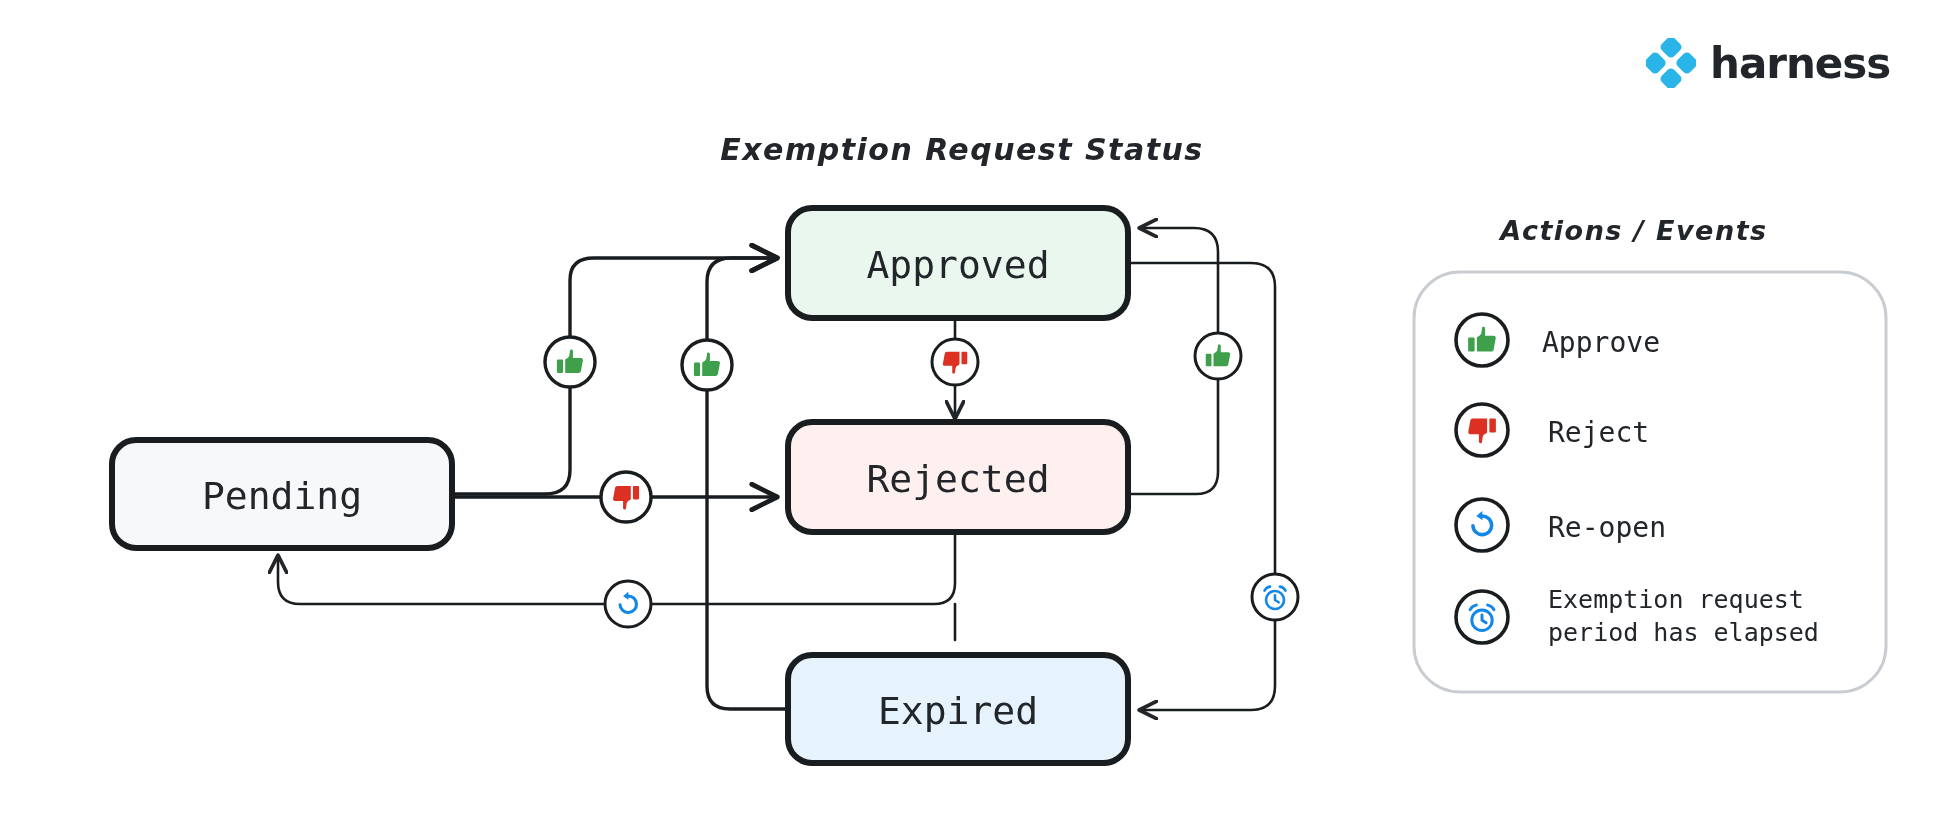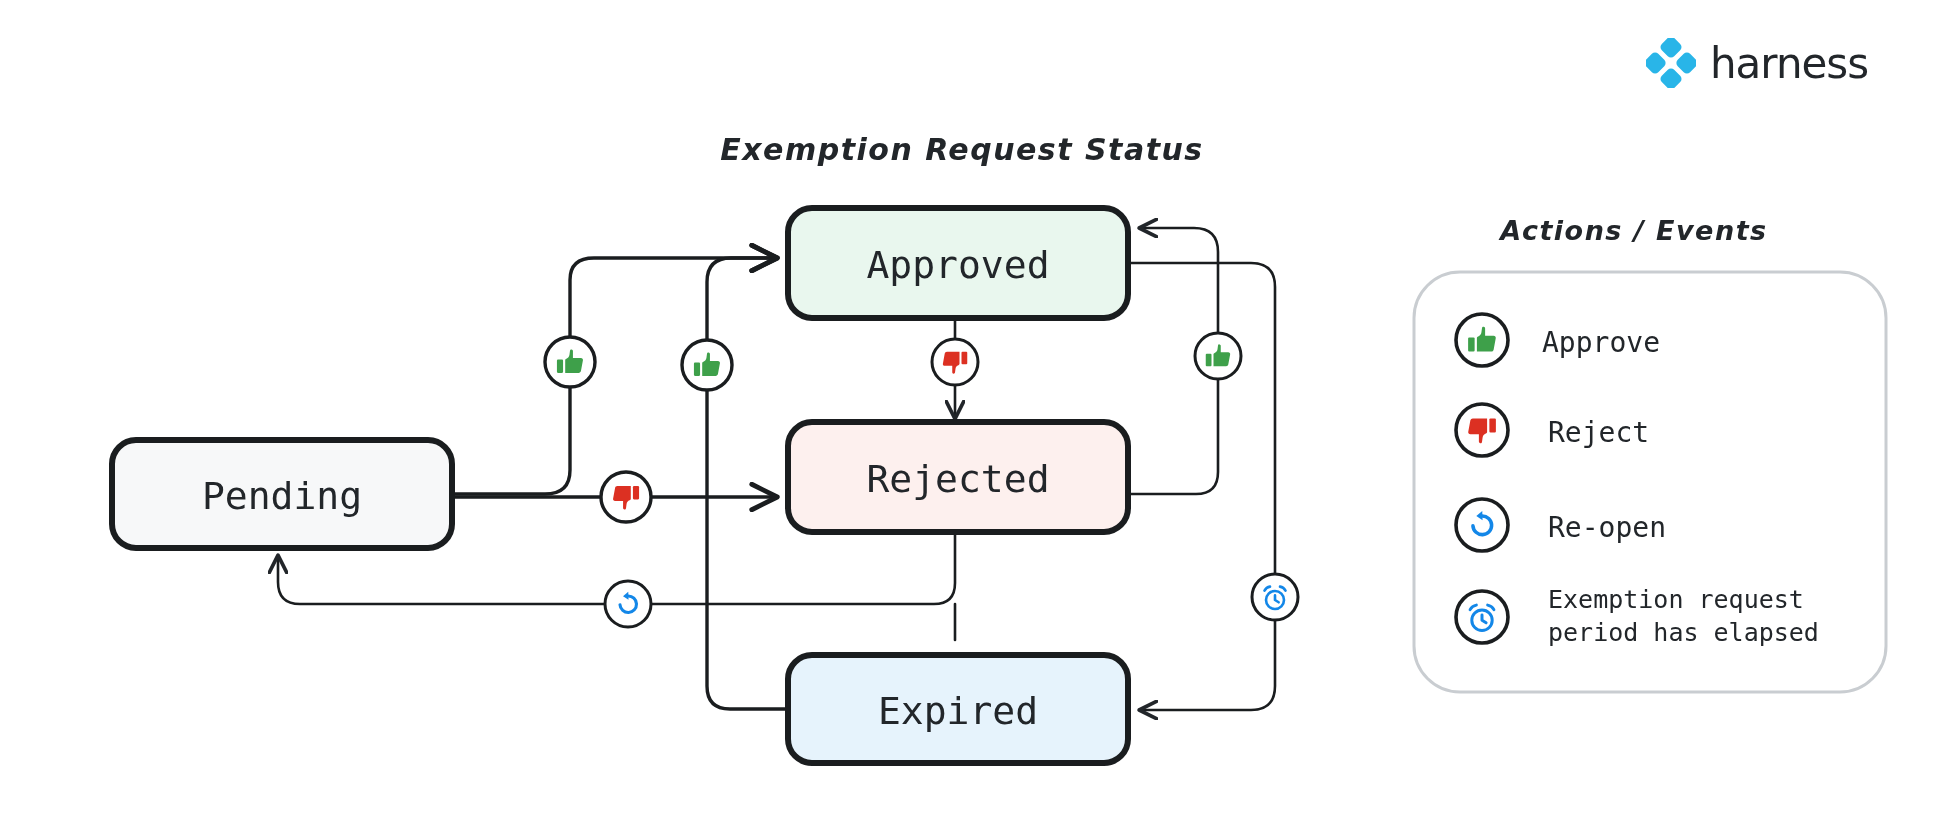--- a/index.html
+++ b/index.html
@@ -45,21 +45,21 @@
     gap: 14px;
   }
   .logo-mark {
     width: 50px;
     height: 50px;
     position: relative;
   }
   .logo-word {
     font-family: "DejaVu Sans", sans-serif;
     font-size: 42px;
-    font-weight: 400;
+    font-weight: 700;
     color: #22262a;
     letter-spacing: -1px;
   }
 </style>
 </head>
 <body>
 
 <div class="page">
 
   <div class="logo">

